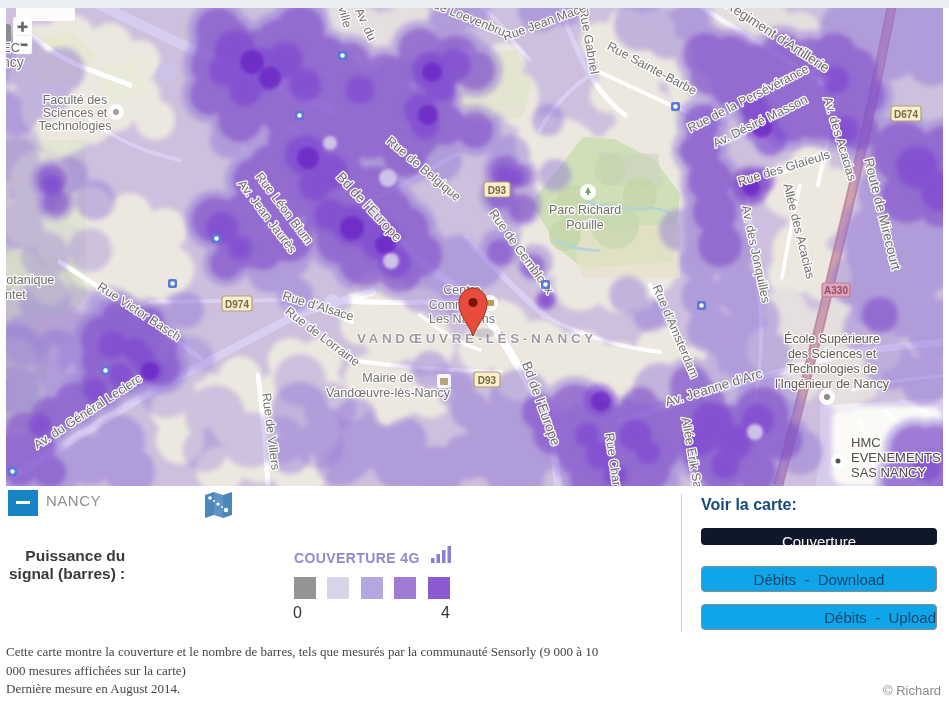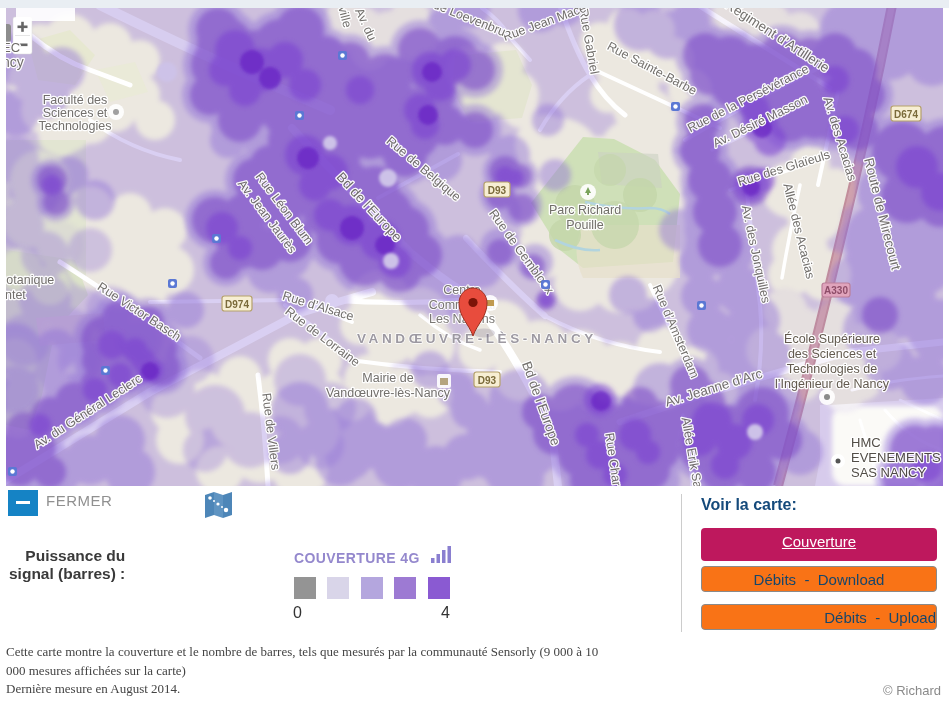--- a/index.html
+++ b/index.html
@@ -11,22 +11,22 @@
 .closebtn div{position:absolute;left:8px;top:11px;width:14px;height:3px;background:#fff;}
 .fermer{position:absolute;left:46px;top:6px;font-size:15px;color:#909090;letter-spacing:0.5px;}
 .title{position:absolute;left:248px;top:4px;font-size:20px;font-weight:bold;color:#3b3a39;letter-spacing:-0.2px;}
 .puissance{position:absolute;left:9px;top:61px;font-size:15.5px;font-weight:bold;color:#3a3a3a;line-height:18px;text-align:right;}
 .couv4g{position:absolute;left:294px;top:64px;font-size:14px;font-weight:bold;color:#9488cd;letter-spacing:0.4px;}
 .legsq{position:absolute;top:91px;width:22px;height:22px;}
 .leg0{position:absolute;left:293px;top:118px;font-size:16px;color:#333;}
 .leg4{position:absolute;left:441px;top:118px;font-size:16px;color:#333;}
 .vsep{position:absolute;left:681px;top:8px;width:1px;height:138px;background:#ccc;}
 .voir{position:absolute;left:701px;top:10px;font-size:16px;font-weight:bold;color:#154a7b;}
-.btn{position:absolute;left:701px;width:236px;height:26px;border-radius:4px;text-align:center;font-size:15px;line-height:26px;color:#17466b;background:#f97316;border:1px solid #8a8a8a;box-sizing:border-box;}
-.btn1{top:42px;background:#be185d;color:#fff;border:none;height:33px;line-height:27px;text-decoration:underline;}
+.btn{position:absolute;left:701px;width:236px;height:26px;border-radius:4px;text-align:center;font-size:15px;line-height:26px;color:#17466b;background:#0ea5e9;border:1px solid #8a8a8a;box-sizing:border-box;}
+.btn1{top:42px;background:#0f172a;color:#fff;border:none;height:17px;line-height:27px;text-decoration:underline;}
 .btn2{top:80px;}
 .btn3{top:118px;text-align:right;}
 .desc{position:absolute;left:6px;top:157px;width:900px;font-size:13px;color:#444;line-height:18.5px;font-family:Liberation Serif, serif;}
 .copyr{position:absolute;right:8px;top:197px;font-size:13px;color:#8a8a8a;}
 </style>
 </head>
 <body>
 <div id="topstrip"></div>
 <svg id="mapsvg" width="949" height="486" viewBox="0 0 949 486">
 <defs>
@@ -887,21 +887,21 @@
 <path d="M0,24 h8 a3,3 0 0 1 3,3 v12 a3,3 0 0 1 -3,3 h-8 Z" fill="#8d8d8d"></path>
 <text x="2" y="52" font-family="Liberation Sans, sans-serif" font-size="13" fill="#6d6a66" stroke="#fff" stroke-width="2.4" paint-order="stroke">EC</text>
 </g>
 </g>
 </svg>
 
 <div class="panel">
   <div class="closebtn">
       <div></div>
     </div>
-  <div class="fermer">FERMER</div>
+  <div class="fermer">NANCY</div>
   <svg style="position:absolute;left:205px;top:5px" width="27" height="28" viewBox="0 0 27 28">
     <path d="M0,4 L9,1 L9,24 L0,27 Z" fill="#4d86b8"></path>
     <path d="M9,1 L18,4 L18,27 L9,24 Z" fill="#5f94c2"></path>
     <path d="M18,4 L27,1 L27,24 L18,27 Z" fill="#4d86b8"></path>
     <circle cx="5" cy="7" r="1.8" fill="#fff"></circle>
     <circle cx="13" cy="13" r="1.6" fill="#fff"></circle>
     <circle cx="21" cy="19" r="2.2" fill="#fff"></circle>
     <circle cx="9" cy="10" r="1" fill="#fff"></circle>
     <circle cx="17" cy="16" r="1" fill="#fff"></circle>
   </svg>

